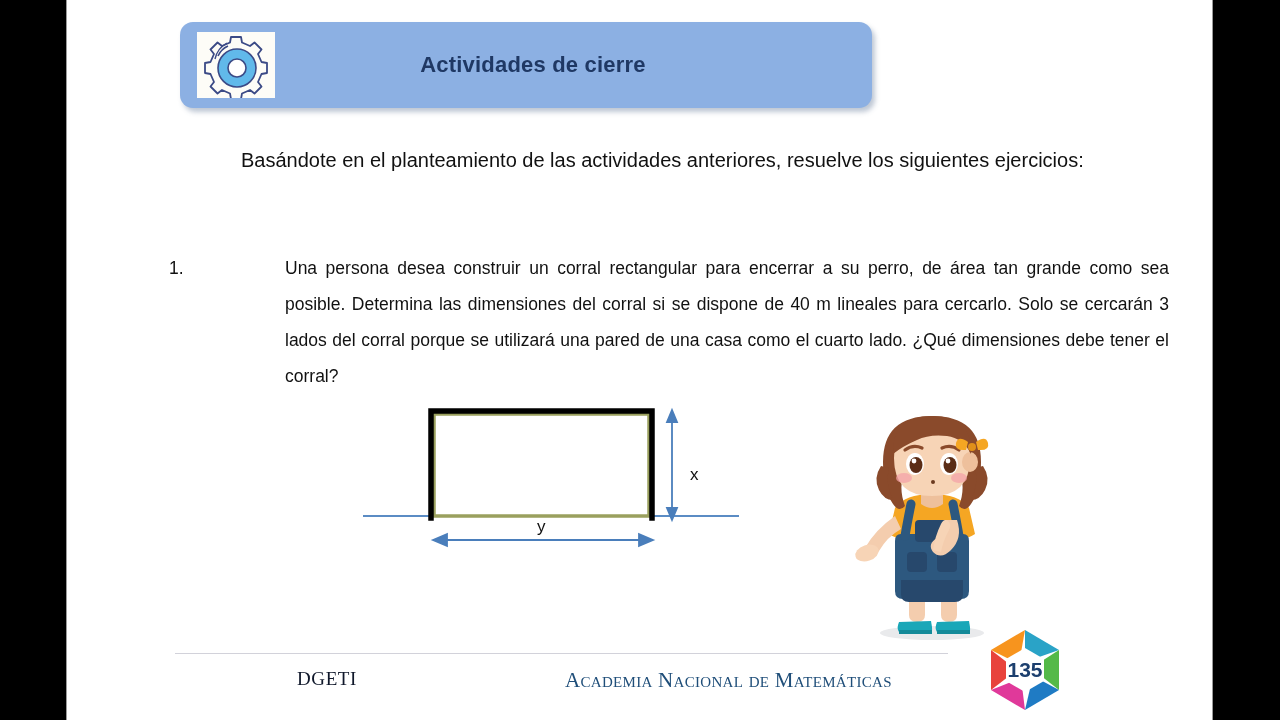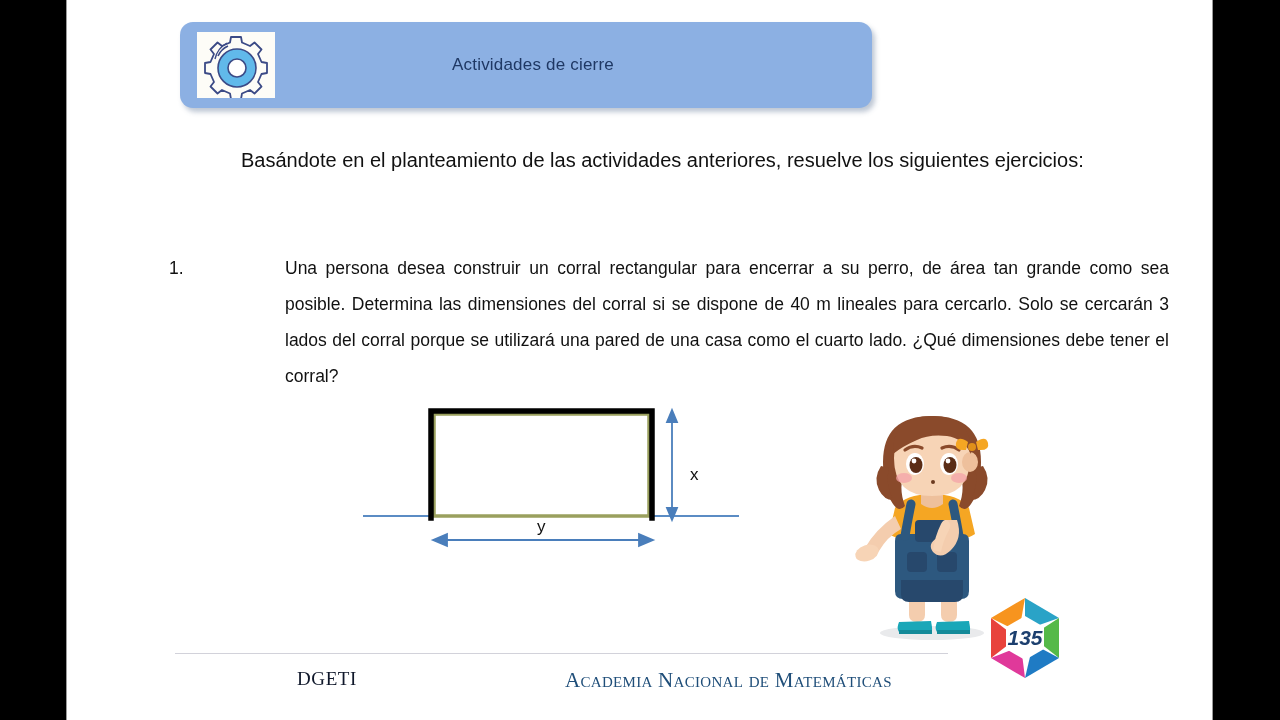--- a/index.html
+++ b/index.html
@@ -55,25 +55,26 @@
   }
   .banner-icon svg { display: block; }
   .banner-title {
     position: absolute;
     left: 0;
     top: 0;
     width: 692px;
     height: 86px;
     line-height: 86px;
     text-align: center;
-    font-size: 17px;
+    font-size: 22px;
     color: #1f3864;
     letter-spacing: .2px;
     padding-left: 14px;
     box-sizing: border-box;
+    font-weight: bold;
   }
 
   
   .intro {
     position: absolute;
     left: 102px;
     top: 142px;
     width: 960px;
     font-size: 20px;
     color: #111111;
@@ -151,24 +152,23 @@
     top: 668px;
     font-family: "Liberation Serif", serif;
     font-size: 21px;
     color: #1f4e79;
     font-variant: small-caps;
     letter-spacing: .3px;
   }
   .badge {
     position: absolute;
     left: 908px;
-    top: 596px;
+    top: 628px;
     width: 100px;
     height: 84px;
-    font-style: italic;
   }
   .badge svg { display: block; }
   .badge-number {
     position: absolute;
     left: 0;
     top: 0;
     width: 100px;
     height: 84px;
     line-height: 84px;
     text-align: center;

